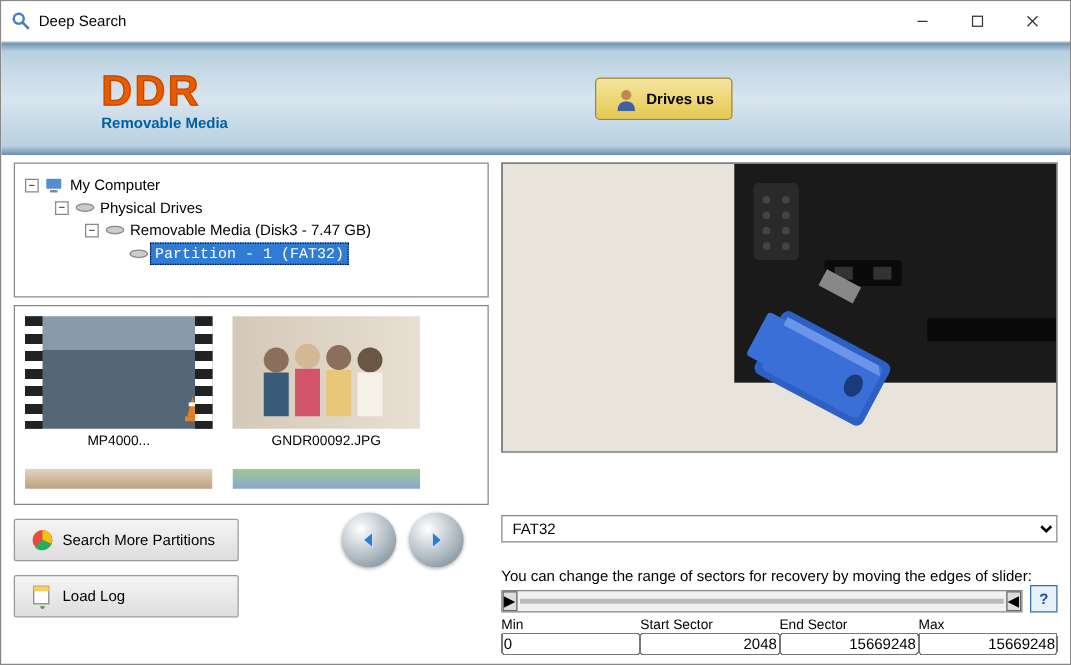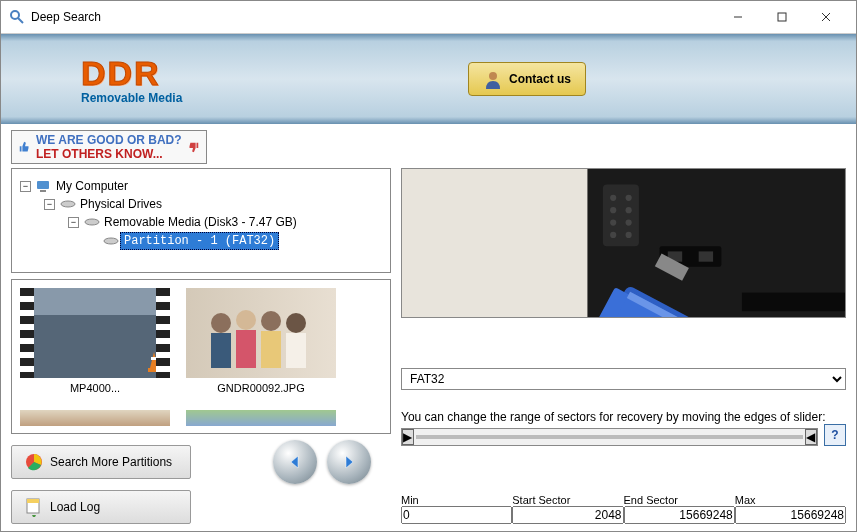--- a/index.html
+++ b/index.html
@@ -46,21 +46,21 @@
 .preview { border: 1px solid #888; height: 248px; background: #666; position: relative; overflow: hidden; }
 .usb-scene { position:absolute; inset:0; }
 .formrow { display: flex; align-items: center; margin-top: 6px; gap: 4px; }
 .formrow select, .formrow input { border: 1px solid #888; padding: 2px 4px; background: #fff; }
 .formrow select { flex: 1; margin-top: 44px; }
 .slider { height: 18px; border: 1px solid #888; margin-top: 4px; background: #f0f0f0; position: relative; display:flex; align-items:center; }
 .slider .handle { width: 12px; height: 16px; background: #ddd; border: 1px solid #666; }
 .slider .track { flex:1; height:4px; background:#bbb; margin:0 2px; }
 .sectors { display: flex; gap: 0; margin-top: 4px; }
 .sectors .col { flex: 1; display: flex; flex-direction: column; }
-.sectors .col .h { font-size: 11px; margin-top: 44px; }
+.sectors .col .h { font-size: 11px; }
 .sectors .col input { width: 100%; }
 .help { width: 22px; height: 22px; border: 1px solid #3a6ea5; background:#e8f0fa; color:#2050a0; font-weight:bold; display:flex; align-items:center; justify-content:center; margin-left:6px; cursor:pointer; }
 .leftcol-bottom { display:flex; flex-direction:column; gap:6px; }
 </style>
 </head>
 <body>
 
 <div class="titlebar">
   <svg class="icon" viewBox="0 0 16 16">
       <circle cx="6" cy="6" r="4" fill="none" stroke="#4a80c0" stroke-width="2"></circle>
@@ -88,37 +88,25 @@
 <div class="banner">
   <div class="logo">
     <div class="ddr">DDR</div>
     <div class="sub">Removable Media</div>
   </div>
   <div class="contact">
     <svg width="20" height="20">
         <circle cx="10" cy="7" r="4" fill="#c08850"></circle>
         <path d="M3 20 Q3 12 10 12 Q17 12 17 20" fill="#4060a0"></path>
       </svg>
-    <span>Contact us</span>
+    <span>Drives us</span>
   </div>
 </div>
 
 <div class="content">
-  <div class="feedback">
-    <svg viewBox="0 0 16 16">
-        <path d="M2 7h2v6H2z M5 7l2-5 2 1-1 4h4v2l-1 4H5z" fill="#4080d0"></path>
-      </svg>
-    <div style="margin:0 4px">
-      <div class="l1">WE ARE GOOD OR BAD?</div>
-      <div class="l2">LET OTHERS KNOW...</div>
-    </div>
-    <svg viewBox="0 0 16 16">
-        <path d="M12 9h2V3h-2z M11 9l-2 5-2-1 1-4H4V7l1-4h6z" fill="#d04040"></path>
-      </svg>
-  </div>
 
   <div class="main">
     <div class="left">
       <div class="panel tree">
         <div class="tree-node">
           <span class="exp">−</span>
           <svg width="18" height="14">
               <rect x="2" y="2" width="12" height="8" fill="#5090d0" rx="1"></rect>
               <rect x="5" y="11" width="6" height="2" fill="#888"></rect>
             </svg>

